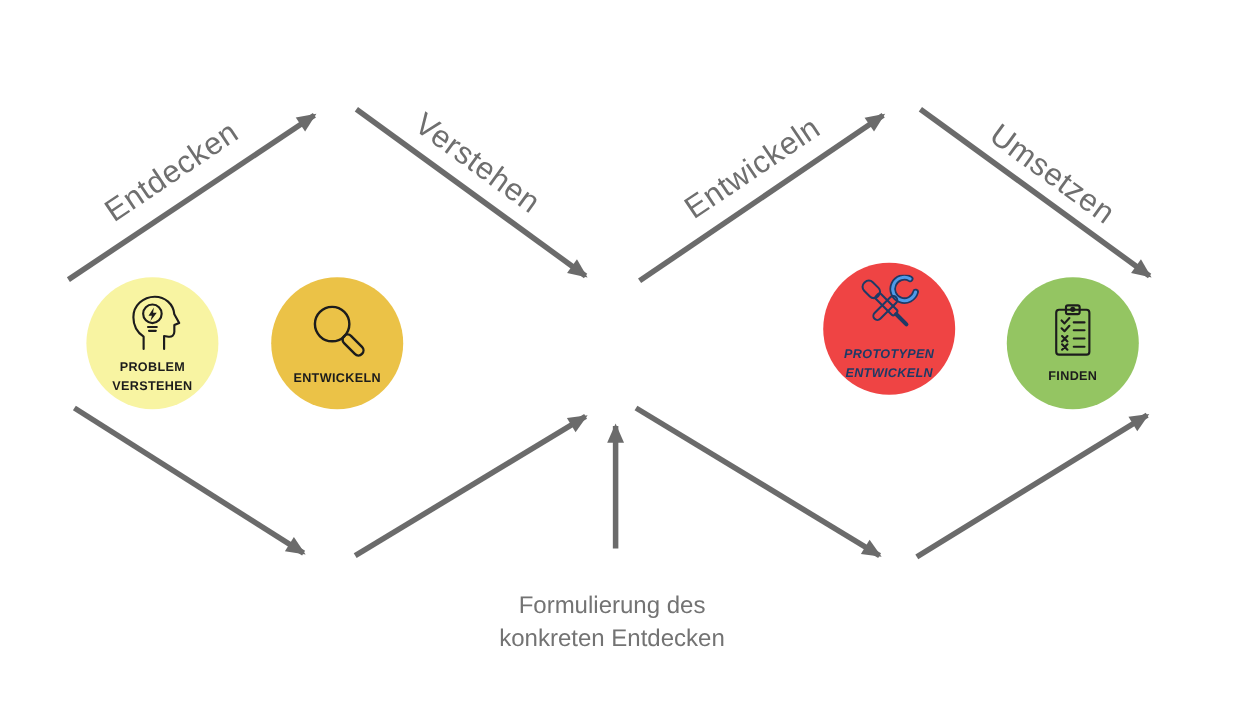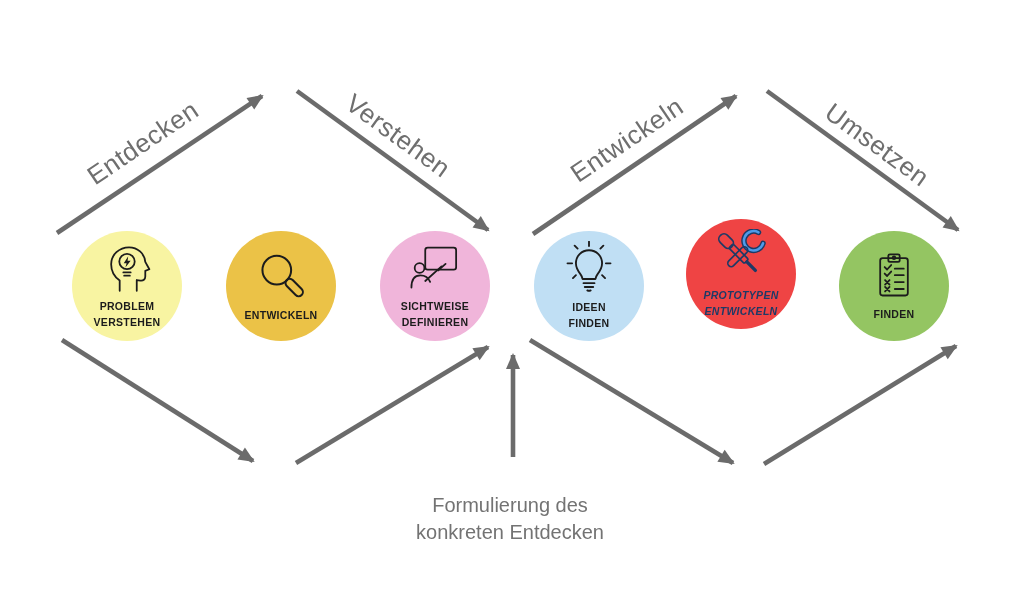--- a/index.html
+++ b/index.html
@@ -67,50 +67,21 @@
         <circle cx="27" cy="25" r="17"></circle>
         <rect x="-5" y="-1" width="10" height="25" rx="5" transform="translate(39.5,37.5) rotate(-45)"></rect>
       </g>
     </svg>
     <div class="stage-label" style="color: rgb(28, 28, 28);">
       <div>ENTWICKELN</div>
       <div></div>
     </div>
   </div>
 
-  <div class="stage" style="left: 380px; top: 231px; background: rgb(240, 181, 218);">
-    <svg width="54" height="52" viewBox="0 0 64 64">
-      <g fill="none" stroke-width="2.2" stroke-linecap="round" stroke-linejoin="round" stroke="#1c1c1c">
-        <rect x="20" y="7" width="38" height="27" rx="3"></rect>
-        <circle cx="13" cy="32" r="6"></circle>
-        <path d="M3,56 C3,45 8,41 14,41 C20,41 24,44 26,49"></path>
-        <path d="M20,48 L40,30"></path>
-        <path d="M36,35 L45,27"></path>
-      </g>
-    </svg>
-    <div class="stage-label" style="color: rgb(28, 28, 28);">
-      <div>SICHTWEISE</div>
-      <div>DEFINIEREN</div>
-    </div>
-  </div>
 
-  <div class="stage" style="left: 534px; top: 231px; background: rgb(192, 223, 244);">
-    <svg width="54" height="54" viewBox="0 0 64 64">
-      <g fill="none" stroke-width="2.2" stroke-linecap="round" stroke-linejoin="round" stroke="#1c1c1c">
-        <path d="M32,11 C41,11 47.5,18 47.5,26.5 C47.5,32 45,35.8 42,39.5 C40.8,41 40,43 39.7,45 H24.3 C24,43 23.2,41 22,39.5 C19,35.8 16.5,32 16.5,26.5 C16.5,18 23,11 32,11 Z"></path>
-        <path d="M25.5,50 h13 M27,54.5 h10"></path>
-        <path d="M30,58.5 a3.5,2.5 0 0 0 4,0"></path>
-        <path d="M32,0.8 V6 M15,5.5 L18.5,9 M49,5.5 L45.5,9 M6.5,26.5 H12 M57.5,26.5 H52 M13,44 L16.5,40.5 M51,44 L47.5,40.5"></path>
-      </g>
-    </svg>
-    <div class="stage-label" style="color: rgb(28, 28, 28);">
-      <div>IDEEN</div>
-      <div>FINDEN</div>
-    </div>
-  </div>
 
   <div class="stage" style="left: 686px; top: 219px; background: #ef4444; font-style: italic;">
     <svg width="54" height="54" viewBox="0 0 64 64">
       <g fill="none" stroke-width="2" stroke-linecap="round" stroke-linejoin="round" stroke="#1e3a66">
         <rect x="-6" y="-9" width="12" height="19" rx="5.5" transform="translate(14,14) rotate(-45)"></rect>
         <rect x="-3.5" y="0" width="7" height="26" rx="2" transform="translate(20,20) rotate(-45)"></rect>
         <path d="M39,39 L49,49" stroke-width="4"></path>
         <path d="M52.7,4 A11.5,11.5 0 1 0 58.1,17" stroke-width="6.5"></path>
         <path d="M52.7,4 A11.5,11.5 0 1 0 58.1,17" stroke-width="3" stroke="#4f9ae9"></path>
         <rect x="-4" y="6" width="8" height="30" rx="4" transform="translate(43,18) rotate(45)"></rect>

